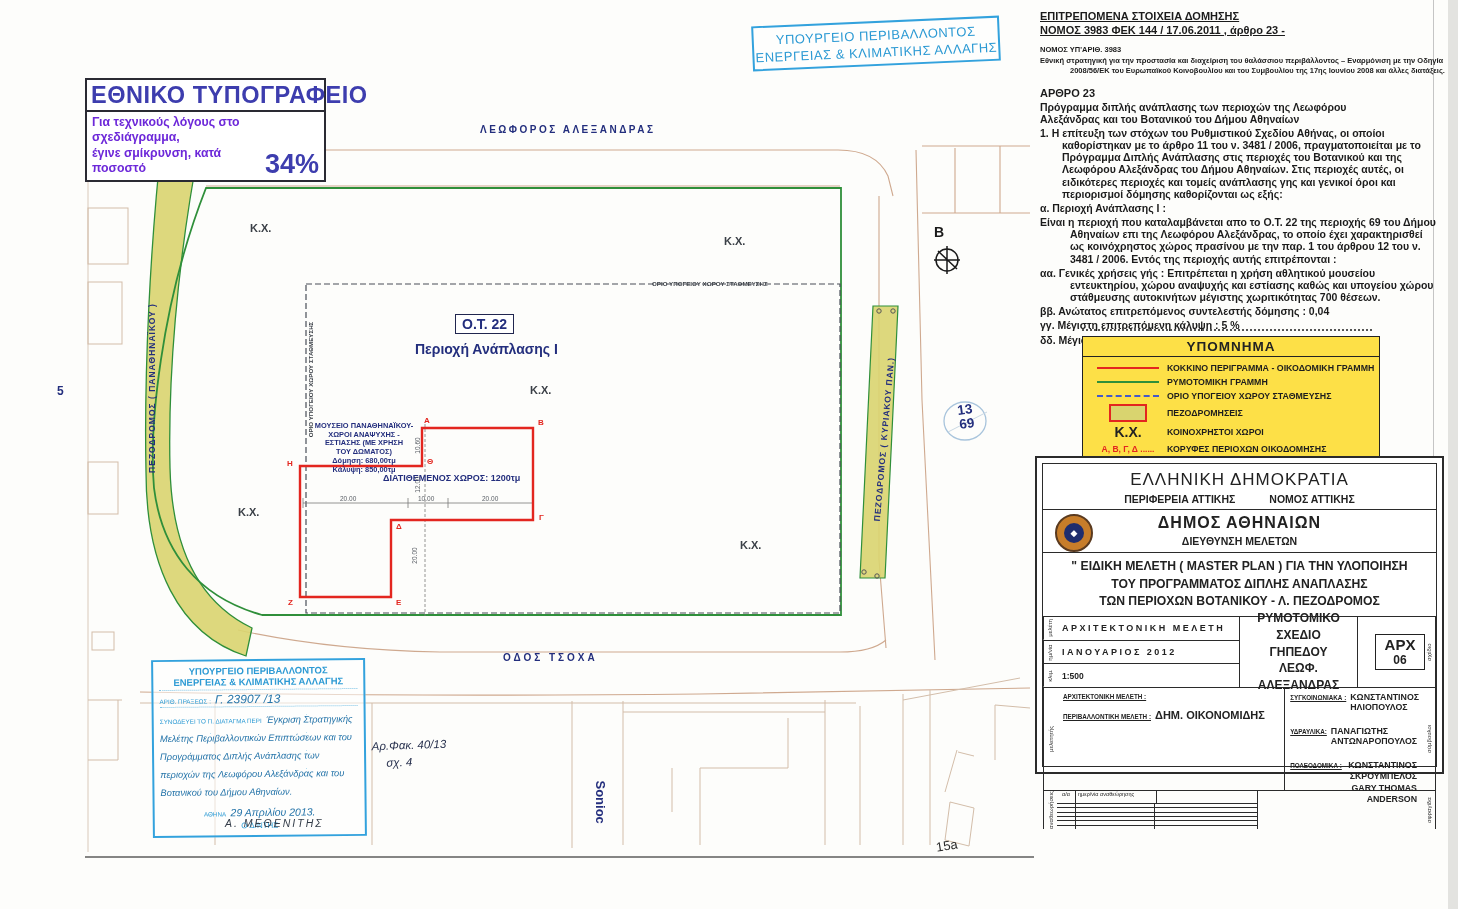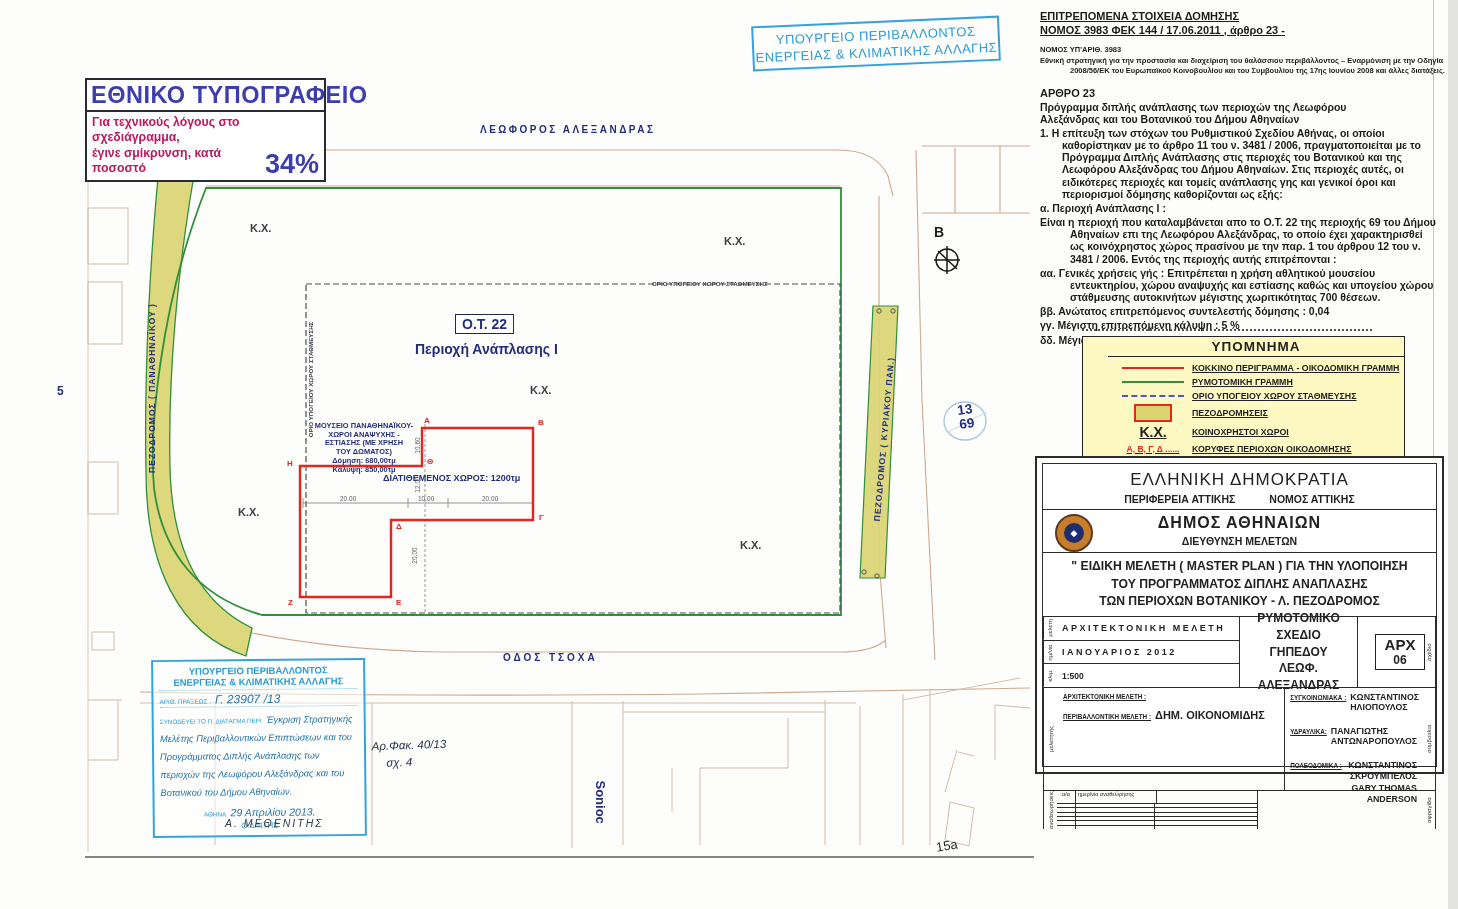--- a/index.html
+++ b/index.html
@@ -13,21 +13,21 @@
   .gray{color:#5a5f66;}
   .ital{font-style:italic;}
   .ctr{text-align:center;}
   .rot-ccw{transform:rotate(-90deg);}
   .side{writing-mode:vertical-rl;transform:rotate(180deg);font-size:6px;color:#333;
         display:flex;align-items:center;justify-content:center;}
   
   .stampbox{border:2.5px solid #33a2dd;background:rgba(255,255,255,.55);}
   .printbox{border:2.5px solid #2a2a33;background:#fff;}
   
-  .legend{border:1.5px solid #222;background:#fef9c3;padding-left:25px;}
+  .legend{border:1.5px solid #222;background:#fde047;}
   .legend-row{display:flex;align-items:center;height:14px;padding:0 6px;}
   .legend-sym{width:78px;display:flex;align-items:center;justify-content:center;flex:none;}
   .legend-lab{font-size:8.8px;font-weight:bold;color:#1d1d1d;white-space:nowrap;}
   
   .tb{border:2px solid #2b2b2b;background:#fff;padding:5px;}
   .tb-in{border:1.3px solid #2b2b2b;height:100%;display:flex;flex-direction:column;box-sizing:border-box;}
   .tb-sec{border-bottom:1.3px solid #2b2b2b;}
   .hang{padding-left:30px;text-indent:-30px;}
   .hang22{padding-left:22px;text-indent:-22px;}
   .reg p{margin:0 0 2px 0;}
@@ -152,21 +152,21 @@
   <div class="abs b navy ctr" style="left:948px;top:403px;width:36px;font-size:13.5px;line-height:1.05;transform:rotate(-8deg);">
     <div>13</div>
     <div>69</div>
   </div>
   <div class="abs" style="left:936px;top:838px;font-size:13px;color:#2a2a2a;transform:rotate(-9deg);">15a</div>
   <div class="abs b navy" style="left:57px;top:384px;font-size:12px;">5</div>
 
   <div class="abs printbox" style="left:85px;top:78px;width:237px;">
     <div style="color:#3d3dae;font-weight:bold;font-size:23.5px;text-align:center;padding:2px 4px 1px;border-bottom:2px solid #2a2a33;letter-spacing:0.5px;white-space:nowrap;">ΕΘΝΙΚΟ ΤΥΠΟΓΡΑΦΕΙΟ</div>
     <div style="display:flex;align-items:flex-end;padding:3px 5px 4px;">
-      <div style="font-size:12.3px;font-weight:bold;color:#be185d;line-height:1.25;">
+      <div style="font-size:12.3px;font-weight:bold;color:#6d28d9;line-height:1.25;">
         <div>Για τεχνικούς λόγους στο σχεδιάγραμμα,</div>
         <div>έγινε σμίκρυνση, κατά ποσοστό</div>
       </div>
       <div style="color:#3d3dae;font-weight:bold;font-size:27px;margin-left:2px;line-height:0.9;">34%</div>
     </div>
   </div>
 
   <div class="abs stampbox blue ctr" style="left:752px;top:21px;width:248px;height:45px;transform:rotate(-2.5deg);padding-top:5px;box-sizing:border-box;">
     <div style="font-size:13px;letter-spacing:0.5px;">ΥΠΟΥΡΓΕΙΟ  ΠΕΡΙΒΑΛΛΟΝΤΟΣ</div>
     <div style="font-size:13px;letter-spacing:0.5px;margin-top:2px;">ΕΝΕΡΓΕΙΑΣ  &amp;  ΚΛΙΜΑΤΙΚΗΣ  ΑΛΛΑΓΗΣ</div>
@@ -208,21 +208,21 @@
     <p class="b hang" style="font-size:10.5px;line-height:1.16;">Είναι η περιοχή που καταλαμβάνεται απο το Ο.Τ. 22 της περιοχής 69 του Δήμου Αθηναίων επι της Λεωφόρου Αλεξάνδρας, το οποίο έχει χαρακτηρισθεί ως κοινόχρηστος χώρος πρασίνου με την παρ. 1 του άρθρου 12 του ν. 3481 / 2006. Εντός της περιοχής αυτής επιτρέπονται :</p>
     <p class="b hang" style="font-size:10.5px;line-height:1.16;">αα. Γενικές χρήσεις γής : Επιτρέπεται η χρήση αθλητικού μουσείου εντευκτηρίου, χώρου αναψυχής και εστίασης καθώς και υπογείου χώρου στάθμευσης αυτοκινήτων μέγιστης χωριτικότητας 700 θέσεων.</p>
     <p class="b" style="font-size:10.5px;line-height:1.16;">ββ. Ανώτατος επιτρεπόμενος συντελεστής δόμησης : 0,04</p>
     <p class="b" style="font-size:10.5px;line-height:1.16;">γγ. Μέγιστη επιτρεπόμενη κάλυψη : 5 %</p>
     <p class="b" style="font-size:10.5px;line-height:1.16;">δδ. Μέγιστο επιτρεπόμενο ύψος κτιρίων: 4,5 μ..</p>
   </div>
 
   <div class="abs" style="left:1082px;top:329px;width:290px;border-top:2px dotted #555;"></div>
   <div class="abs legend" style="left:1082px;top:336px;width:296px;">
     <div class="ctr b" style="font-size:13.5px;padding:2px 0;border-bottom:1.5px solid #222;letter-spacing:1px;">ΥΠΟΜΝΗΜΑ</div>
-    <div style="padding:4px 0 5px;text-decoration:underline;">
+    <div style="padding:4px 0 5px;">
       <div class="legend-row">
         <span class="legend-sym">
             <span style="width:62px;border-top:2.5px solid #e3261f;"></span>
           </span>
         <span class="legend-lab">ΚΟΚΚΙΝΟ ΠΕΡΙΓΡΑΜΜΑ - ΟΙΚΟΔΟΜΙΚΗ ΓΡΑΜΜΗ</span>
       </div>
       <div class="legend-row">
         <span class="legend-sym">
             <span style="width:62px;border-top:2px solid #2f8f3a;"></span>
           </span>

